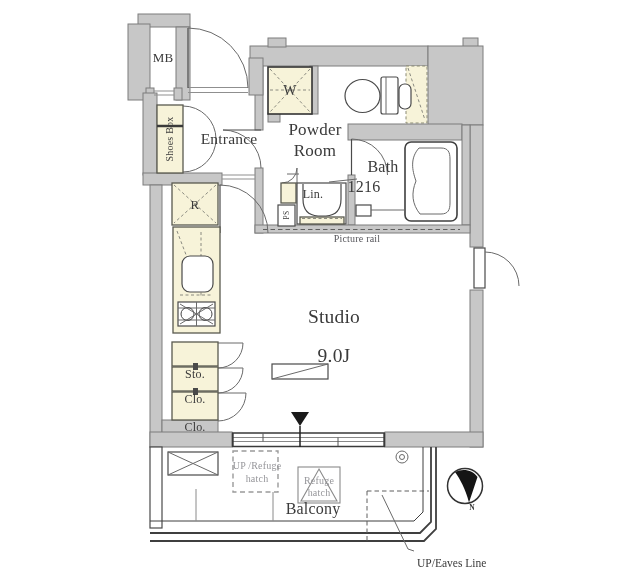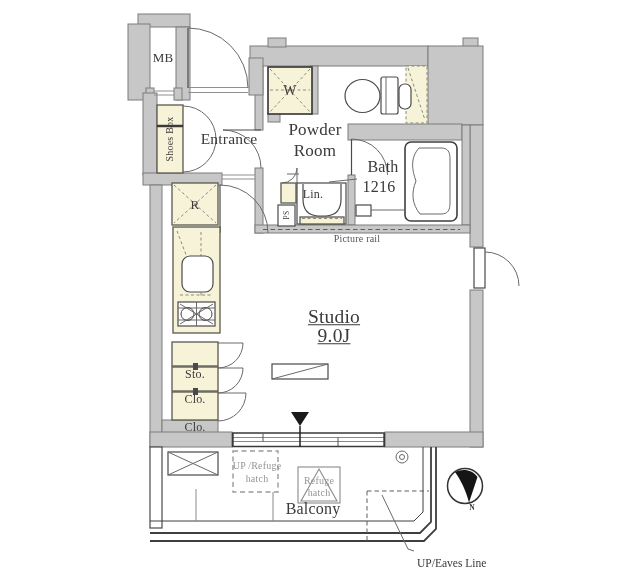--- a/index.html
+++ b/index.html
@@ -26,21 +26,21 @@
   .lbl{position:absolute;color:var(--text);white-space:nowrap;
        transform:translate(-50%,-50%);line-height:1;letter-spacing:.2px;}
   .lbl-left{position:absolute;color:var(--text);white-space:nowrap;
        transform:translate(0,-50%);line-height:1;margin-top:12px;}
   .rot{transform:translate(-50%,-50%) rotate(-90deg);}
   .muted{color:var(--muted_text);}
   .pr{color:#55555a;}
   .s7{font-size:7.5px;} .s10{font-size:10px;} .s11{font-size:12px;margin-top:20px;}
   .s12{font-size:11.5px;} .s13{font-size:13px;} .s14{font-size:14px;}
   .s15{font-size:15.5px;} .s16{font-size:16px;} .s17{font-size:17px;font-family:Liberation Serif, serif;}
-  .s19{font-size:19.5px;text-decoration:underline;}
+  .s19{font-size:19.5px;}
   .bold{font-weight:bold;}
 </style>
 </head>
 <body>
 
 <div id="stage">
 
 <svg id="plan-svg" width="640" height="569" viewBox="0 0 640 569">
 
   <g>
@@ -237,25 +237,25 @@
 
 <div class="lbl s13" style="left:163px;top:57px">MB</div>
 <div class="lbl s10 rot" style="left:170px;top:139px">Shoes Box</div>
 <div class="lbl s15" style="left:229px;top:139px">Entrance</div>
 <div class="lbl s17" style="left:315px;top:129px">Powder</div>
 <div class="lbl s17" style="left:315px;top:150px">Room</div>
 <div class="lbl s14" style="left:290px;top:91px">W</div>
 <div class="lbl s11" style="left:313px;top:174px">Lin.</div>
 <div class="lbl s7 rot" style="left:286.5px;top:215px">PS</div>
 <div class="lbl s16" style="left:383px;top:167px">Bath</div>
-<div class="lbl s16" style="left:379px;top:187px">1216</div>
+<div class="lbl s16" style="left:364px;top:187px">1216</div>
 <div class="lbl s13" style="left:195px;top:204px">R</div>
 <div class="lbl s10 pr" style="left:357px;top:239px">Picture rail</div>
 <div class="lbl s19" style="left:334px;top:317px">Studio</div>
-<div class="lbl s19" style="left:334px;top:336px">9.0J</div>
+<div class="lbl s19" style="left:334px;top:356px">9.0J</div>
 <div class="lbl s11" style="left:195px;top:354px">Sto.</div>
 <div class="lbl s11" style="left:195px;top:379px">Clo.</div>
 <div class="lbl s11" style="left:195px;top:407px">Clo.</div>
 <div class="lbl s16" style="left:313px;top:509px">Balcony</div>
 <div class="lbl s10 muted" style="left:257px;top:466px">UP /Refuge</div>
 <div class="lbl s10 muted" style="left:257px;top:479px">hatch</div>
 <div class="lbl s10 muted" style="left:319px;top:481px">Refuge</div>
 <div class="lbl s10 muted" style="left:319px;top:493px">hatch</div>
 <div class="lbl-left s12" style="left:417px;top:552px">UP/Eaves Line</div>
 <div class="lbl s7 bold" style="left:472px;top:508px">N</div>

